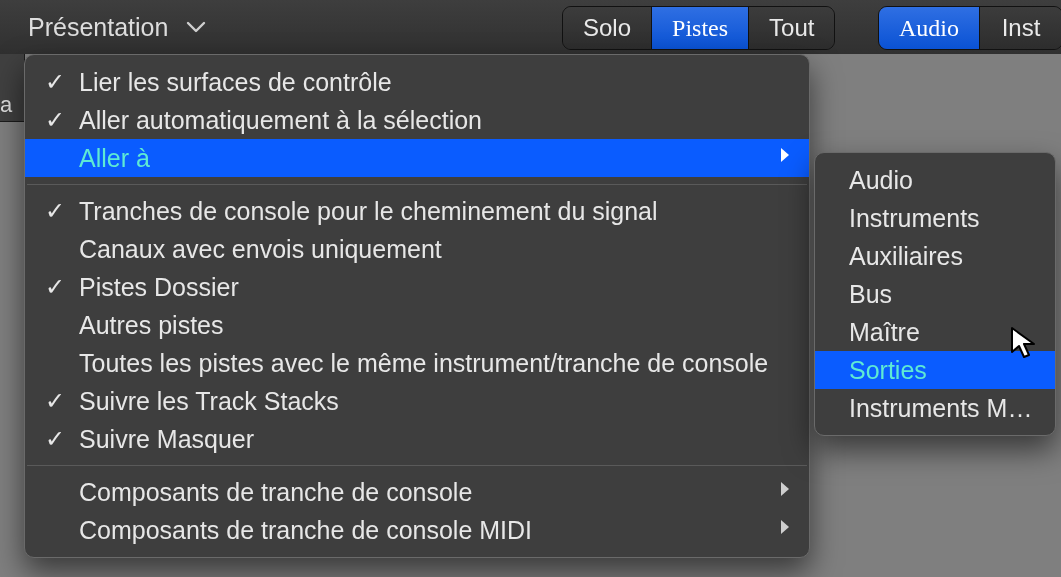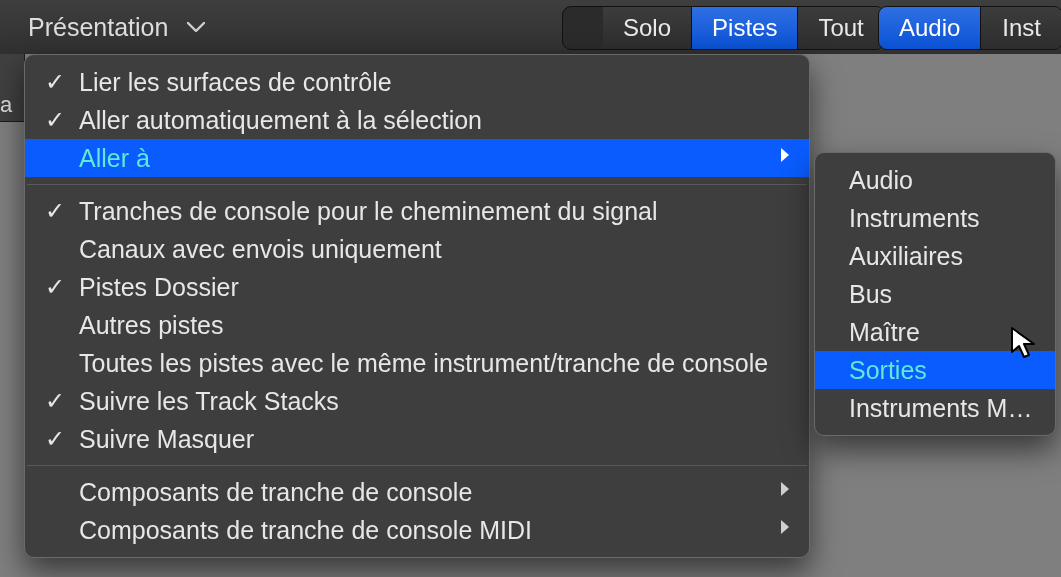--- a/index.html
+++ b/index.html
@@ -6,26 +6,26 @@
     font-family:-apple-system,"Helvetica Neue",Arial,sans-serif;
     background:#7a7a7a;}
   .toolbar{position:relative;height:54px;background:linear-gradient(#3e3e3e,#303030);
     border-bottom:1px solid #111;display:flex;align-items:center;}
   .pres-btn{margin-left:28px;display:flex;align-items:center;color:#ddd;font-size:25px;
     cursor:default;justify-content:flex-end;}
   .pres-btn .chev{margin-left:18px;display:inline-block;}
   .pres-btn .chev svg{display:block;}
   .seg-group{position:absolute;display:flex;height:42px;top:6px;border-radius:9px;
     overflow:hidden;background:#2b2b2b;border:1px solid #111;}
-  .seg-group.g1{left:562px;padding-left:40px;}
+  .seg-group.g1{left:562px;}
   .seg-group.g2{left:878px;width:183px;}
   .seg{padding:0 20px;display:flex;align-items:center;color:#e9e9e9;font-size:24px;
     border-right:1px solid #111;background:linear-gradient(#3c3c3c,#2d2d2d);}
   .seg:last-child{border-right:none;text-align:right;}
-  .seg.active{background:linear-gradient(#2f6fe3,#0a52d4);color:#fff;}
+  .seg.active{background:linear-gradient(#2f6fe3,#0a52d4);color:#fff;font-family:Liberation Serif, serif;}
   .lower{position:absolute;left:0;top:54px;width:1061px;height:523px;background:#7f7f7f;}
   .left-strip{position:absolute;left:0;top:0;width:24px;height:67px;background:#404040;
     border-right:1px solid #1c1c1c;border-bottom:1px solid #1c1c1c;}
   .left-label{position:absolute;left:0;top:38px;color:#ddd;font-size:22px;}
   .menu{position:absolute;background:#3e3e3e;border:1px solid #6a6a6a;border-radius:10px;
     box-shadow:0 14px 30px rgba(0,0,0,.55);padding:8px 0;}
   .menu.main{left:24px;top:0;width:784px;}
   .menu.sub{left:814px;top:98px;width:240px;}
   .mi{position:relative;padding:3px 28px 3px 54px;color:#e7e7e7;font-size:25px;
     line-height:32px;white-space:nowrap;overflow:hidden;text-overflow:ellipsis;cursor:default;}

